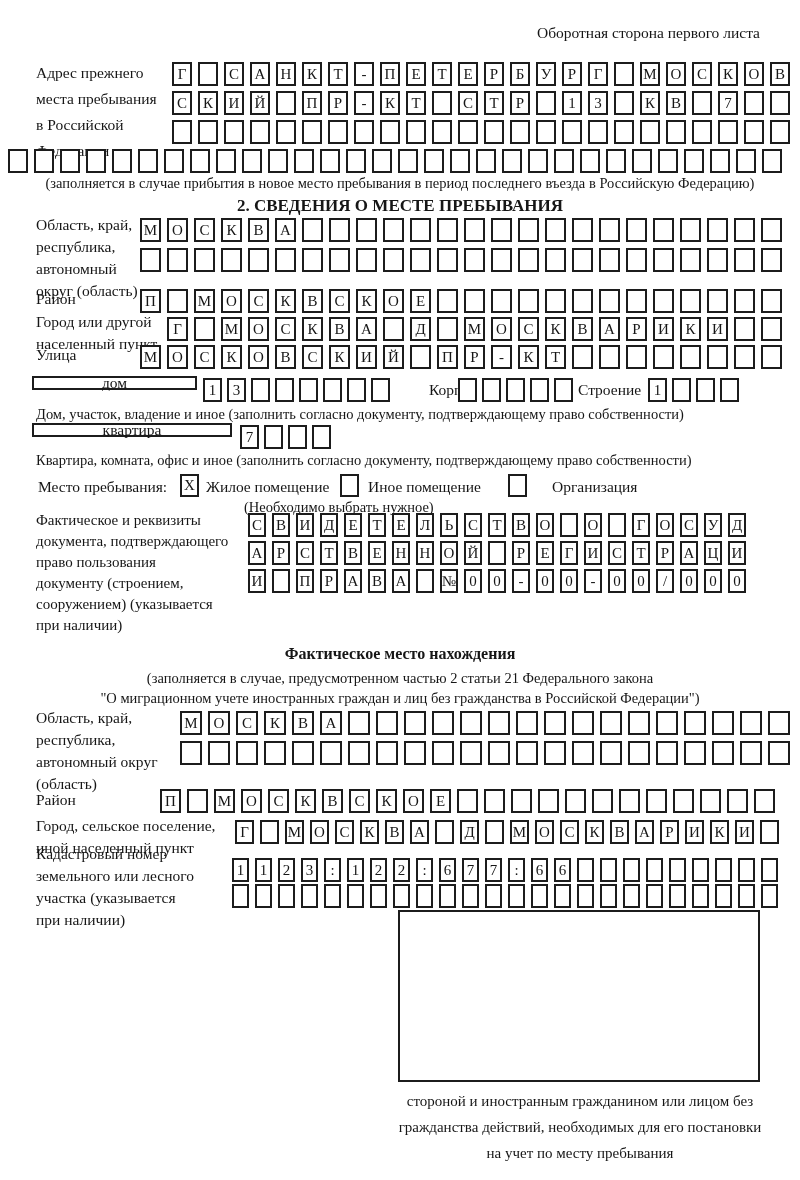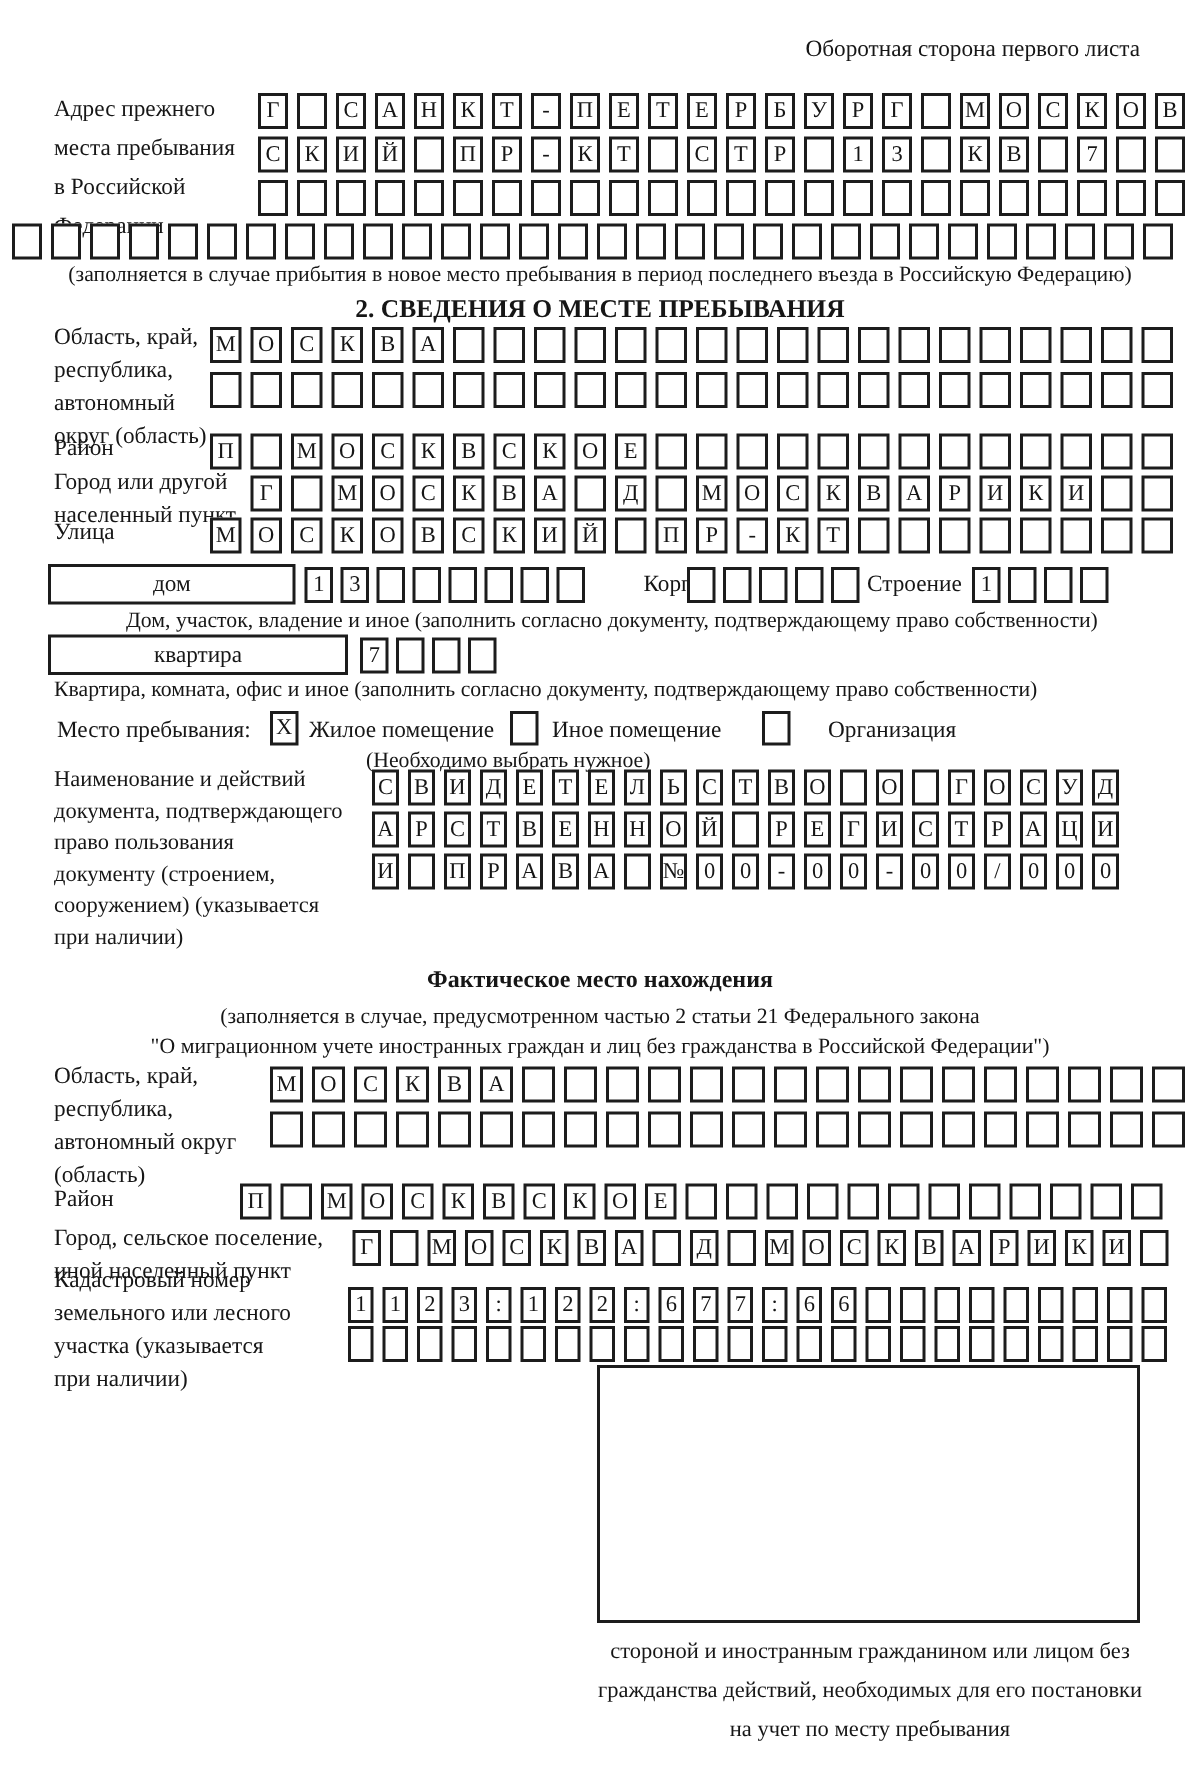--- a/index.html
+++ b/index.html
@@ -20,21 +20,21 @@
     display:flex;align-items:center;justify-content:center;
     font-size:15px;line-height:1;flex:0 0 auto;
   }
   .w20 .cell{width:20px}
   .w21 .cell{width:21px}
   .w22 .cell{width:22px}
   .w19 .cell{width:19px}
   .w18 .cell{width:18px}
   .w17 .cell{width:17px}
   .widebox{
-    position:absolute;border:2px solid #1c1c1c;box-sizing:border-box;height:27px;
+    position:absolute;border:2px solid #1c1c1c;box-sizing:border-box;height:14px;
     display:flex;align-items:center;justify-content:center;font-size:15.5px;background:#fff;
   }
   .checkbox{
     position:absolute;border:2px solid #1c1c1c;box-sizing:border-box;width:19px;height:23px;
     display:flex;align-items:center;justify-content:center;font-size:15px;background:#fff;
   }
   .bigbox{position:absolute;border:2px solid #1c1c1c;box-sizing:border-box;background:#fff;}
   .labelcol div{white-space:nowrap;}
 </style>
 </head>
@@ -326,42 +326,42 @@
     <span class="cell"></span>
     <span class="cell"></span>
   </div>
 <div class="abs lbl" style="left:578px;top:379px;">Строение</div>
 <div class="cells w19 g5" style="left:648px;top:378px;">
     <span class="cell">1</span>
     <span class="cell"></span>
     <span class="cell"></span>
     <span class="cell"></span>
   </div>
-<div class="abs cap" style="left:36px;top:406px;margin-left:48px;">Дом, участок, владение и иное (заполнить согласно документу, подтверждающему право собственности)</div>
+<div class="abs cap" style="left:36px;top:406px;">Дом, участок, владение и иное (заполнить согласно документу, подтверждающему право собственности)</div>
 
 <div class="widebox" style="left:32px;top:423px;width:200px;">квартира</div>
 <div class="cells w19 g5" style="left:240px;top:425px;">
     <span class="cell">7</span>
     <span class="cell"></span>
     <span class="cell"></span>
     <span class="cell"></span>
   </div>
 <div class="abs cap" style="left:36px;top:452px;">Квартира, комната, офис и иное (заполнить согласно документу, подтверждающему право собственности)</div>
 
 <div class="abs lbl" style="left:38px;top:476px;">Место пребывания:</div>
 <div class="checkbox" style="left:180px;top:474px;">X</div>
 <div class="abs lbl" style="left:206px;top:476px;">Жилое помещение</div>
 <div class="checkbox" style="left:340px;top:474px;"></div>
 <div class="abs lbl" style="left:368px;top:476px;">Иное помещение</div>
 <div class="checkbox" style="left:508px;top:474px;"></div>
 <div class="abs lbl" style="left:552px;top:476px;">Организация</div>
 <div class="abs cap" style="left:244px;top:499px;">(Необходимо выбрать нужное)</div>
 
 <div class="abs labelcol" style="left:36px;top:510px;font-size:15px;line-height:21px;">
-  <div>Наименование и действий</div>
+  <div>Фактическое и реквизиты</div>
   <div>документа, подтверждающего</div>
   <div>право пользования</div>
   <div>документу (строением,</div>
   <div>сооружением) (указывается</div>
   <div>при наличии)</div>
 </div>
 <div class="cells w18" style="left:248px;top:513px;">
     <span class="cell">С</span>
     <span class="cell">В</span>
     <span class="cell">И</span>

